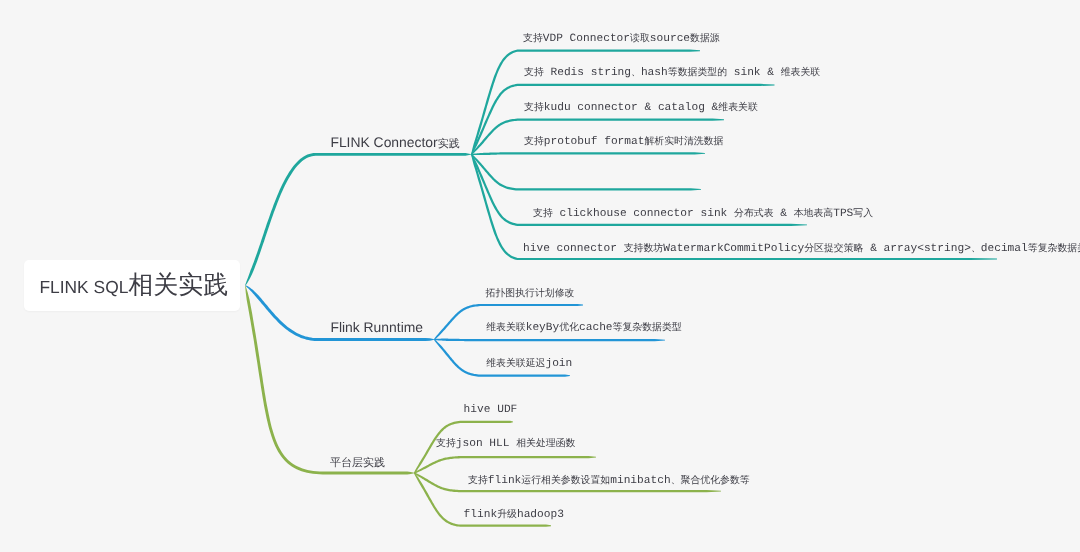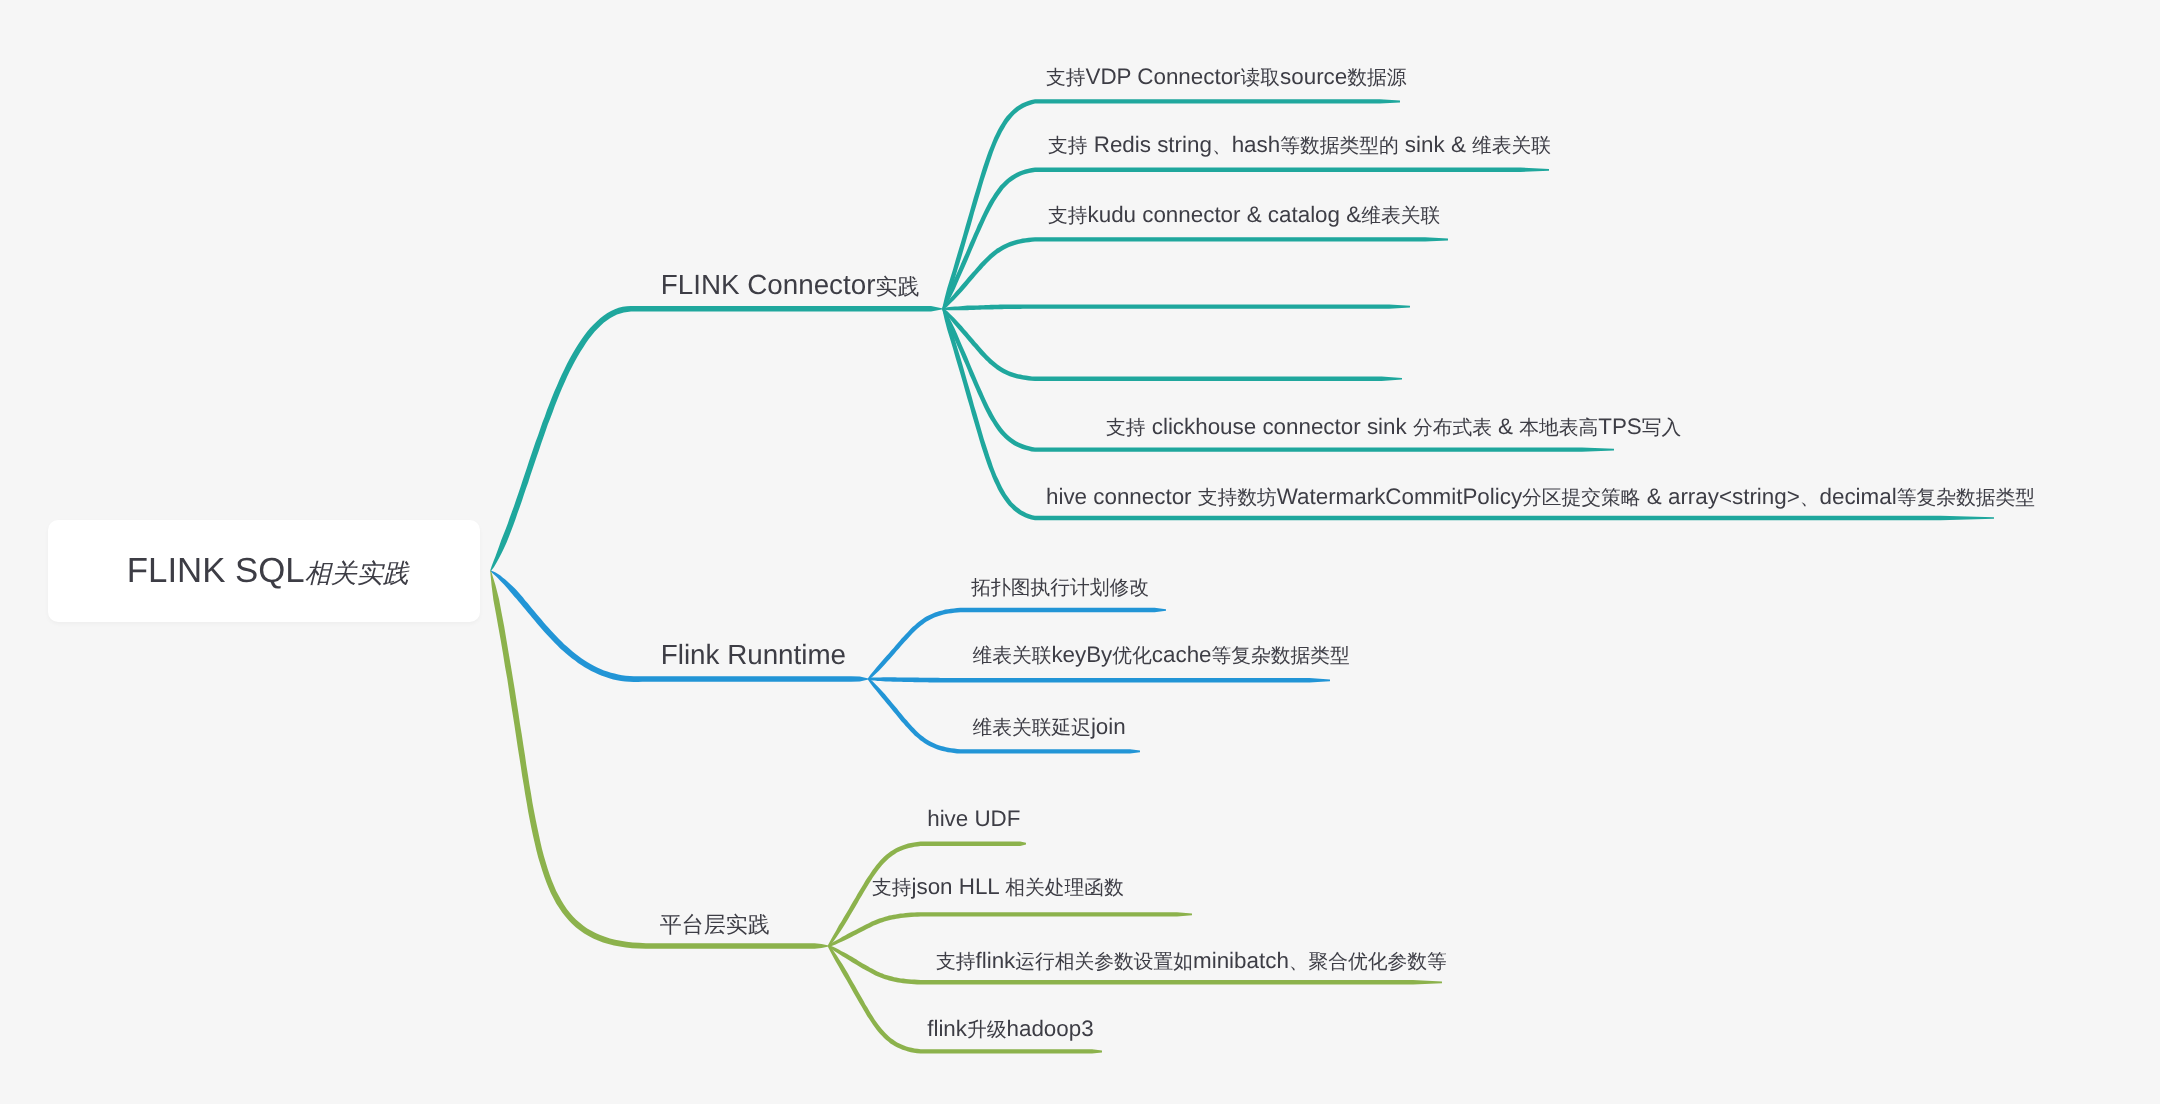--- a/index.html
+++ b/index.html
@@ -9,26 +9,26 @@
        -webkit-font-smoothing:antialiased;text-rendering:geometricPrecision;}
   #stage{position:relative;width:1080px;height:552px;background:#f6f6f6;}
   svg#edges{position:absolute;left:0;top:0;width:1080px;height:552px;
             shape-rendering:geometricPrecision;}
   #root-node{position:absolute;left:23.8px;top:260.2px;width:216.2px;height:51px;
              background:#fff;border-radius:5px;
              box-shadow:0 1px 2px rgba(0,0,0,0.035);
              display:flex;align-items:center;justify-content:center;}
   #root-label{font-size:17.4px;line-height:22px;white-space:nowrap;color:#3d3d45;padding-left:4px;
               will-change:opacity;opacity:.999;}
-  #root-label .cjk{font-size:13px;font-style:italic;}
+  #root-label .cjk{font-size:25px;}
   .branch-label{position:absolute;white-space:nowrap;font-size:13.9px;line-height:22px;color:#3d3d45;
                  will-change:opacity;opacity:.999;}
   .branch-label .cjk{font-size:11px;}
   .leaf-label{position:absolute;white-space:nowrap;font-size:11.2px;line-height:18px;color:#3d3d45;
-               will-change:opacity;opacity:.999;}
+               will-change:opacity;opacity:.999;font-family:Liberation Mono, monospace;}
   .leaf-label .cjk{font-size:9.9px;}
 </style>
 </head>
 <body>
 
 <div id="stage">
   <svg id="edges" viewBox="0 0 1080 552" width="1080" height="552">
     <path class="branch-edge" d="M245.5,285.5 L247,283.5 L248.3,281.2 L249.6,278.9 L250.9,276.4 L252.1,273.9 L253.3,271.2 L254.4,268.5 L255.5,265.6 L256.6,262.7 L257.7,259.8 L258.7,256.8 L259.8,253.7 L260.9,250.6 L261.9,247.5 L263,244.3 L264.1,241.2 L265.1,238 L266.2,234.7 L267.3,231.5 L268.4,228.3 L269.5,225.1 L270.6,221.8 L271.7,218.6 L272.8,215.5 L273.9,212.3 L275.1,209.2 L276.3,206.1 L277.4,203 L278.6,200 L279.8,197 L281,194.1 L282.3,191.3 L283.5,188.5 L284.8,185.8 L286.1,183.2 L287.4,180.7 L288.8,178.2 L290.2,175.9 L291.6,173.7 L293,171.5 L294.4,169.5 L295.9,167.6 L297.4,165.8 L298.9,164.2 L300.4,162.7 L302,161.3 L303.6,160.1 L305.2,159 L306.8,158.1 L308.5,157.3 L310.2,156.7 L311.9,156.3 L313.7,156 L315.5,155.8 L321.5,155.8 L327.5,155.8 L333.5,155.8 L339.5,155.8 L345.5,155.8 L351.5,155.8 L357.5,155.8 L363.5,155.8 L369.5,155.8 L375.5,155.8 L381.5,155.8 L387.5,155.8 L393.5,155.8 L399.5,155.8 L405.5,155.8 L411.5,155.8 L417.5,155.8 L423.5,155.8 L429.5,155.8 L435.5,155.8 L441.5,155.8 L447.5,155.8 L453.5,155.8 L459.5,155.8 L465.5,155.8 L471.5,154.6 L471.5,154.2 L465.5,153 L459.5,153 L453.5,153 L447.5,153 L441.5,153 L435.5,153 L429.5,153 L423.5,153 L417.5,153 L411.5,153 L405.5,153 L399.5,153 L393.5,153 L387.5,153 L381.5,153 L375.5,153 L369.5,153 L363.5,153 L357.5,153 L351.5,153 L345.5,153 L339.5,153 L333.5,153 L327.5,153 L321.5,153 L315.4,153 L313.4,153.1 L311.3,153.4 L309.3,153.9 L307.4,154.6 L305.5,155.5 L303.7,156.5 L301.9,157.7 L300.1,159.1 L298.5,160.6 L296.8,162.2 L295.2,163.9 L293.6,165.8 L292.1,167.8 L290.6,169.9 L289.1,172.1 L287.7,174.4 L286.3,176.8 L284.9,179.3 L283.5,181.9 L282.2,184.6 L280.9,187.3 L279.6,190.1 L278.4,193 L277.1,195.9 L275.9,198.9 L274.7,202 L273.5,205 L272.4,208.2 L271.2,211.3 L270.1,214.5 L269,217.7 L267.8,220.9 L266.7,224.1 L265.6,227.4 L264.5,230.6 L263.5,233.8 L262.4,237 L261.3,240.2 L260.3,243.4 L259.2,246.6 L258.1,249.7 L257.1,252.8 L256,255.8 L254.9,258.8 L253.9,261.7 L252.8,264.6 L251.7,267.4 L250.6,270.1 L249.7,272.8 L248.7,275.5 L247.8,278 L246.8,280.5 L245.9,282.9 L245.1,285.3 Z" fill="#1fa79d"></path>
     <path class="leaf-edge" d="M471.9,154.5 L474,149.6 L475.7,144.7 L477.2,140 L478.6,135.3 L480,130.8 L481.3,126.4 L482.5,122.2 L483.7,118 L484.9,114.1 L486,110.2 L487,106.5 L488.1,102.9 L489.1,99.5 L490.1,96.1 L491,92.9 L491.9,89.9 L492.9,86.9 L493.8,84.1 L494.7,81.4 L495.6,78.8 L496.4,76.4 L497.3,74 L498.2,71.8 L499.1,69.7 L500.1,67.8 L501,65.9 L502,64.2 L502.9,62.6 L503.9,61.1 L505,59.7 L506,58.5 L507.1,57.3 L508.3,56.3 L509.5,55.3 L510.7,54.5 L512,53.8 L513.3,53.1 L514.7,52.6 L516.2,52.1 L517.5,51.8 L527.6,51.8 L537.8,51.8 L547.9,51.8 L558.1,51.8 L568.2,51.8 L578.3,51.8 L588.5,51.8 L598.6,51.8 L608.8,51.8 L618.9,51.8 L629,51.8 L639.2,51.8 L649.3,51.8 L659.4,51.8 L669.6,51.8 L679.7,51.8 L689.9,51.8 L700,51.2 L700,50.2 L689.9,49.6 L679.7,49.6 L669.6,49.6 L659.4,49.6 L649.3,49.6 L639.2,49.6 L629,49.6 L618.9,49.6 L608.8,49.6 L598.6,49.6 L588.5,49.6 L578.3,49.6 L568.2,49.6 L558.1,49.6 L547.9,49.6 L537.8,49.6 L527.6,49.6 L517.5,49.6 L515.6,50 L514,50.5 L512.4,51.1 L510.9,51.8 L509.5,52.6 L508.1,53.5 L506.8,54.6 L505.6,55.7 L504.4,57 L503.2,58.3 L502.1,59.8 L501.1,61.4 L500,63.1 L499,64.9 L498.1,66.8 L497.1,68.8 L496.2,71 L495.3,73.2 L494.3,75.6 L493.4,78.1 L492.5,80.7 L491.6,83.4 L490.7,86.2 L489.8,89.2 L488.9,92.3 L487.9,95.5 L486.9,98.8 L485.9,102.3 L484.9,105.9 L483.8,109.6 L482.7,113.4 L481.6,117.4 L480.4,121.5 L479.1,125.8 L477.8,130.1 L476.5,134.7 L475.1,139.3 L473.6,144.1 L472.3,149.1 L471.1,154.3 Z" fill="#1fa79d"></path>
     <path class="leaf-edge" d="M471.9,154.6 L473.9,151.4 L475.6,148.1 L477.2,145 L478.6,141.8 L479.9,138.8 L481.2,135.9 L482.5,133 L483.7,130.3 L484.8,127.6 L485.9,125 L487,122.5 L488,120.1 L489,117.8 L490,115.6 L491,113.4 L491.9,111.4 L492.8,109.4 L493.7,107.5 L494.6,105.7 L495.5,104 L496.4,102.4 L497.3,100.8 L498.2,99.4 L499.1,98 L500,96.7 L500.9,95.5 L501.8,94.3 L502.8,93.2 L503.8,92.3 L504.8,91.3 L505.9,90.5 L507,89.7 L508.1,89 L509.3,88.4 L510.5,87.8 L511.8,87.3 L513.2,86.9 L514.6,86.5 L516.1,86.2 L517.5,86 L531.8,86 L546.1,86 L560.3,86 L574.6,86 L588.9,86 L603.2,86 L617.4,86 L631.7,86 L646,86 L660.3,86 L674.6,86 L688.8,86 L703.1,86 L717.4,86 L731.7,86 L745.9,86 L760.2,86 L774.5,85.4 L774.5,84.5 L760.2,83.8 L745.9,83.8 L731.7,83.8 L717.4,83.8 L703.1,83.8 L688.8,83.8 L674.6,83.8 L660.3,83.8 L646,83.8 L631.7,83.8 L617.4,83.8 L603.2,83.8 L588.9,83.8 L574.6,83.8 L560.3,83.8 L546.1,83.8 L531.8,83.8 L517.5,83.8 L515.7,84 L514.1,84.4 L512.5,84.8 L511.1,85.2 L509.7,85.8 L508.3,86.4 L507,87.1 L505.7,87.9 L504.5,88.7 L503.4,89.6 L502.3,90.6 L501.2,91.7 L500.1,92.8 L499.1,94.1 L498.2,95.4 L497.2,96.7 L496.3,98.2 L495.3,99.7 L494.4,101.3 L493.5,103 L492.6,104.7 L491.7,106.6 L490.8,108.5 L489.9,110.5 L488.9,112.5 L488,114.7 L487,116.9 L486,119.2 L484.9,121.6 L483.9,124.1 L482.8,126.7 L481.6,129.4 L480.4,132.1 L479.2,135 L477.9,137.9 L476.5,140.9 L475.1,144 L473.8,147.3 L472.4,150.7 L471.1,154.2 Z" fill="#1fa79d"></path>
@@ -47,21 +47,22 @@
     <path class="leaf-edge" d="M414.1,473.4 L415.6,474.5 L417.1,475.5 L418.5,476.4 L419.9,477.2 L421.2,478.1 L422.5,478.9 L423.7,479.6 L424.9,480.4 L426,481.1 L427.1,481.7 L428.2,482.4 L429.2,483 L430.2,483.6 L431.2,484.2 L432.2,484.8 L433.1,485.3 L434.1,485.8 L435,486.3 L435.9,486.8 L436.8,487.3 L437.7,487.7 L438.6,488.1 L439.6,488.5 L440.5,488.9 L441.5,489.3 L442.5,489.6 L443.5,489.9 L444.5,490.2 L445.6,490.5 L446.7,490.7 L447.8,491 L449,491.2 L450.2,491.4 L451.5,491.6 L452.8,491.7 L454.1,491.9 L455.6,492 L457.1,492.1 L458.6,492.2 L460.3,492.2 L474.8,492.2 L489.3,492.2 L503.8,492.2 L518.2,492.2 L532.7,492.2 L547.2,492.2 L561.7,492.2 L576.2,492.2 L590.6,492.2 L605.1,492.2 L619.6,492.2 L634.1,492.2 L648.6,492.2 L663.1,492.2 L677.5,492.2 L692,492.2 L706.5,492.2 L721,491.6 L721,490.7 L706.5,490 L692,490 L677.5,490 L663.1,490 L648.6,490 L634.1,490 L619.6,490 L605.1,490 L590.6,490 L576.2,490 L561.7,490 L547.2,490 L532.7,490 L518.2,490 L503.8,490 L489.3,490 L474.8,490 L460.3,490 L458.7,489.9 L457.2,489.8 L455.7,489.7 L454.3,489.6 L453,489.5 L451.7,489.3 L450.5,489.2 L449.3,489 L448.2,488.8 L447.1,488.6 L446.1,488.3 L445.1,488 L444.1,487.8 L443.2,487.5 L442.2,487.2 L441.3,486.8 L440.4,486.5 L439.6,486.1 L438.7,485.7 L437.8,485.3 L436.9,484.8 L436,484.3 L435.1,483.9 L434.2,483.3 L433.3,482.8 L432.4,482.3 L431.4,481.7 L430.4,481.1 L429.3,480.5 L428.3,479.8 L427.2,479.1 L426,478.4 L424.8,477.7 L423.6,477 L422.2,476.3 L420.8,475.6 L419.4,474.8 L417.9,474 L416.3,473.3 L414.5,472.6 Z" fill="#8cb24c"></path>
     <path class="leaf-edge" d="M413.9,473.2 L415.3,476 L416.7,478.6 L418,481 L419.4,483.4 L420.7,485.7 L422,488 L423.3,490.1 L424.5,492.2 L425.6,494.2 L426.7,496.2 L427.8,498.1 L428.8,499.9 L429.8,501.6 L430.8,503.3 L431.8,505 L432.7,506.5 L433.6,508.1 L434.6,509.5 L435.5,510.9 L436.4,512.2 L437.3,513.5 L438.2,514.7 L439.1,515.9 L440.1,517 L441.1,518 L442,519 L443.1,520 L444.1,520.8 L445.2,521.7 L446.3,522.4 L447.5,523.1 L448.7,523.8 L449.9,524.3 L451.2,524.9 L452.6,525.3 L454,525.7 L455.4,526.1 L456.9,526.4 L458.5,526.6 L460.3,526.8 L465.3,526.8 L470.4,526.8 L475.4,526.8 L480.5,526.8 L485.5,526.8 L490.5,526.8 L495.6,526.8 L500.6,526.8 L505.6,526.8 L510.7,526.8 L515.7,526.8 L520.8,526.8 L525.8,526.8 L530.8,526.8 L535.9,526.8 L540.9,526.8 L546,526.8 L551,526.2 L551,525.2 L546,524.6 L540.9,524.6 L535.9,524.6 L530.8,524.6 L525.8,524.6 L520.8,524.6 L515.7,524.6 L510.7,524.6 L505.6,524.6 L500.6,524.6 L495.6,524.6 L490.5,524.6 L485.5,524.6 L480.5,524.6 L475.4,524.6 L470.4,524.6 L465.3,524.6 L460.3,524.6 L458.8,524.4 L457.3,524.2 L455.9,523.9 L454.5,523.6 L453.2,523.2 L452,522.8 L450.8,522.3 L449.7,521.7 L448.6,521.2 L447.5,520.5 L446.5,519.8 L445.5,519.1 L444.5,518.3 L443.6,517.4 L442.7,516.5 L441.8,515.5 L440.9,514.5 L440,513.4 L439.1,512.2 L438.2,511 L437.3,509.7 L436.4,508.3 L435.5,506.9 L434.6,505.4 L433.7,503.8 L432.7,502.2 L431.8,500.5 L430.8,498.8 L429.7,496.9 L428.7,495.1 L427.6,493.1 L426.4,491.1 L425.2,489 L424,486.8 L422.7,484.6 L421.3,482.3 L419.8,480 L418.3,477.6 L416.6,475.2 L414.7,472.8 Z" fill="#8cb24c"></path>
   </svg>
   <div id="root-node">
     <span id="root-label">FLINK SQL<span class="cjk">相关实践</span></span>
   </div>
   <div class="branch-label" style="left:330.4px;top:130.9px">FLINK Connector<span class="cjk">实践</span></div>
   <div class="leaf-label" style="left:523px;top:30.1px"><span class="cjk">支持</span>VDP Connector<span class="cjk">读取</span>source<span class="cjk">数据源</span></div>
   <div class="leaf-label" style="left:524px;top:64.4px"><span class="cjk">支持</span> Redis string<span class="cjk">、</span>hash<span class="cjk">等数据类型的</span> sink  &amp; <span class="cjk">维表关联</span></div>
   <div class="leaf-label" style="left:524px;top:99.2px"><span class="cjk">支持</span>kudu connector &amp; catalog &amp;<span class="cjk">维表关联</span></div>
-  <div class="leaf-label" style="left:553px;top:205.4px"><span class="cjk">支持</span> clickhouse connector sink <span class="cjk">分布式表</span> &amp; <span class="cjk">本地表高</span>TPS<span class="cjk">写入</span></div>
+  <div class="leaf-label" style="left:524px;top:133.4px"><span class="cjk">支持</span>protobuf format<span class="cjk">解析实时清洗数据</span></div>
+  <div class="leaf-label" style="left:533px;top:205.4px"><span class="cjk">支持</span> clickhouse connector sink <span class="cjk">分布式表</span> &amp; <span class="cjk">本地表高</span>TPS<span class="cjk">写入</span></div>
   <div class="leaf-label" style="left:523px;top:240px">hive connector <span class="cjk">支持数坊</span>WatermarkCommitPolicy<span class="cjk">分区提交策略</span> &amp; array&lt;string&gt;<span class="cjk">、</span>decimal<span class="cjk">等复杂数据类型</span></div>
   <div class="branch-label" style="left:330.4px;top:316.2px">Flink Runntime</div>
   <div class="leaf-label" style="left:485.6px;top:285.4px"><span class="cjk">拓扑图执行计划修改</span></div>
   <div class="leaf-label" style="left:486.2px;top:319.4px"><span class="cjk">维表关联</span>keyBy<span class="cjk">优化</span>cache<span class="cjk">等复杂数据类型</span></div>
   <div class="leaf-label" style="left:486.2px;top:354.9px"><span class="cjk">维表关联延迟</span>join</div>
   <div class="branch-label" style="left:329.9px;top:450.2px"><span class="cjk">平台层实践</span></div>
   <div class="leaf-label" style="left:463.6px;top:400.7px">hive UDF</div>
   <div class="leaf-label" style="left:436px;top:435.1px"><span class="cjk">支持</span>json HLL <span class="cjk">相关处理函数</span></div>
   <div class="leaf-label" style="left:468px;top:472.4px"><span class="cjk">支持</span>flink<span class="cjk">运行相关参数设置如</span>minibatch<span class="cjk">、聚合优化参数等</span></div>
   <div class="leaf-label" style="left:463.6px;top:505.6px">flink<span class="cjk">升级</span>hadoop3</div>

